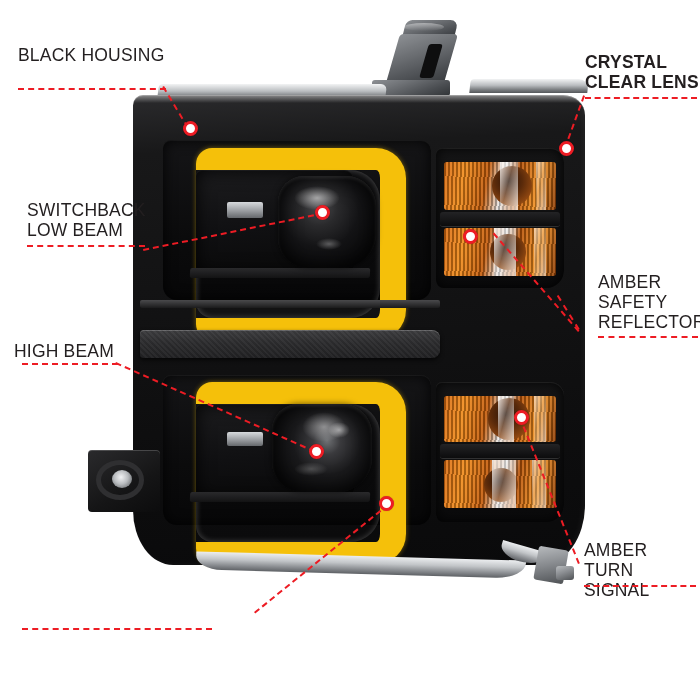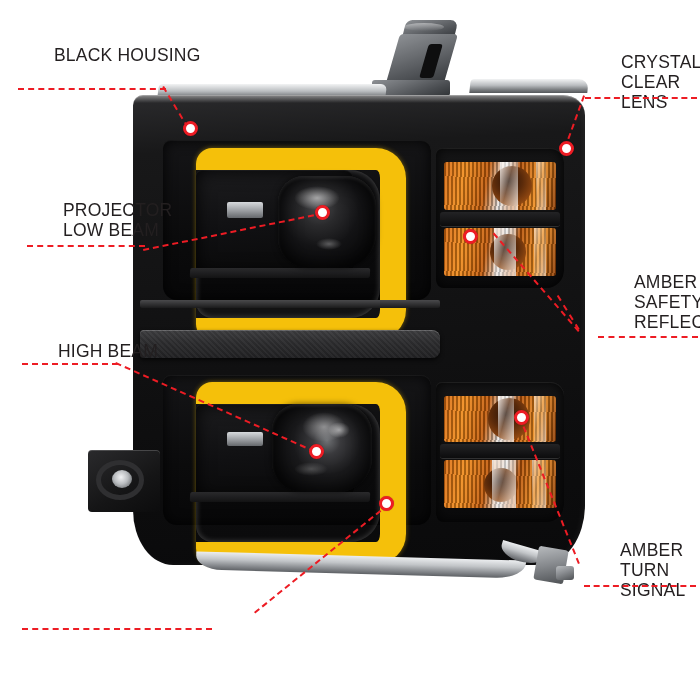--- a/index.html
+++ b/index.html
@@ -1,21 +1,21 @@
 <!DOCTYPE html>
 <html><head>
 <meta charset="utf-8">
 <style>
   html,body{margin:0;padding:0;background:#ffffff;}
   body{width:700px;height:700px;overflow:hidden;font-family:"Liberation Sans",sans-serif;}
   #stage{position:relative;width:700px;height:700px;background:#fff;}
 
   
   .label{position:absolute;font-family:"Liberation Sans",sans-serif;color:#231f20;
-         font-size:17.5px;line-height:20px;letter-spacing:.2px;white-space:pre-line;font-weight:400;margin-left:36px;}
+         font-size:17.5px;line-height:20px;letter-spacing:.2px;white-space:pre-line;font-weight:400;}
   .label.right{text-align:left;}
   .underline{position:absolute;height:0;border-top:2.6px dashed #ed1c24;}
 
   
   .leader{position:absolute;height:0;border-top:2.6px dashed #ed1c24;transform-origin:0 0;}
 
   
   .dot{position:absolute;width:15px;height:15px;border-radius:50%;
        background:#ffffff;border:3.2px solid #ed1c24;box-sizing:border-box;
        box-shadow:0 0 1px rgba(0,0,0,.35);}
@@ -229,34 +229,34 @@
     <div class="dot" style="left:315px;top:205px;"></div>
     <div class="dot" style="left:463px;top:229px;"></div>
     <div class="dot" style="left:309px;top:444px;"></div>
     <div class="dot" style="left:379px;top:496px;"></div>
     <div class="dot" style="left:514px;top:410px;"></div>
   </div>
 
   <div class="label" style="left:18px;top:45px;">BLACK HOUSING</div>
   <div class="underline" style="left:18px;top:88px;width:148px;"></div>
 
-  <div class="label right" style="left:585px;top:52px;">CRYSTAL
+  <div class="label right" style="left:585px;top:52px;font-weight:bold;">CRYSTAL
 CLEAR LENS</div>
   <div class="underline" style="left:585px;top:97px;width:112px;"></div>
 
-  <div class="label" style="left:27px;top:200px;">PROJECTOR
+  <div class="label" style="left:27px;top:200px;">SWITCHBACK
 LOW BEAM</div>
   <div class="underline" style="left:27px;top:245px;width:118px;"></div>
 
   <div class="label right" style="left:598px;top:272px;">AMBER
 SAFETY
 REFLECTOR</div>
   <div class="underline" style="left:598px;top:336px;width:100px;"></div>
 
-  <div class="label" style="left:22px;top:341px;">HIGH BEAM</div>
+  <div class="label" style="left:14px;top:341px;">HIGH BEAM</div>
   <div class="underline" style="left:22px;top:363px;width:96px;"></div>
 
   <div class="underline" style="left:22px;top:628px;width:190px;"></div>
 
   <div class="label right" style="left:584px;top:540px;">AMBER
 TURN SIGNAL</div>
   <div class="underline" style="left:584px;top:585px;width:112px;"></div>
 
 </div>
 

